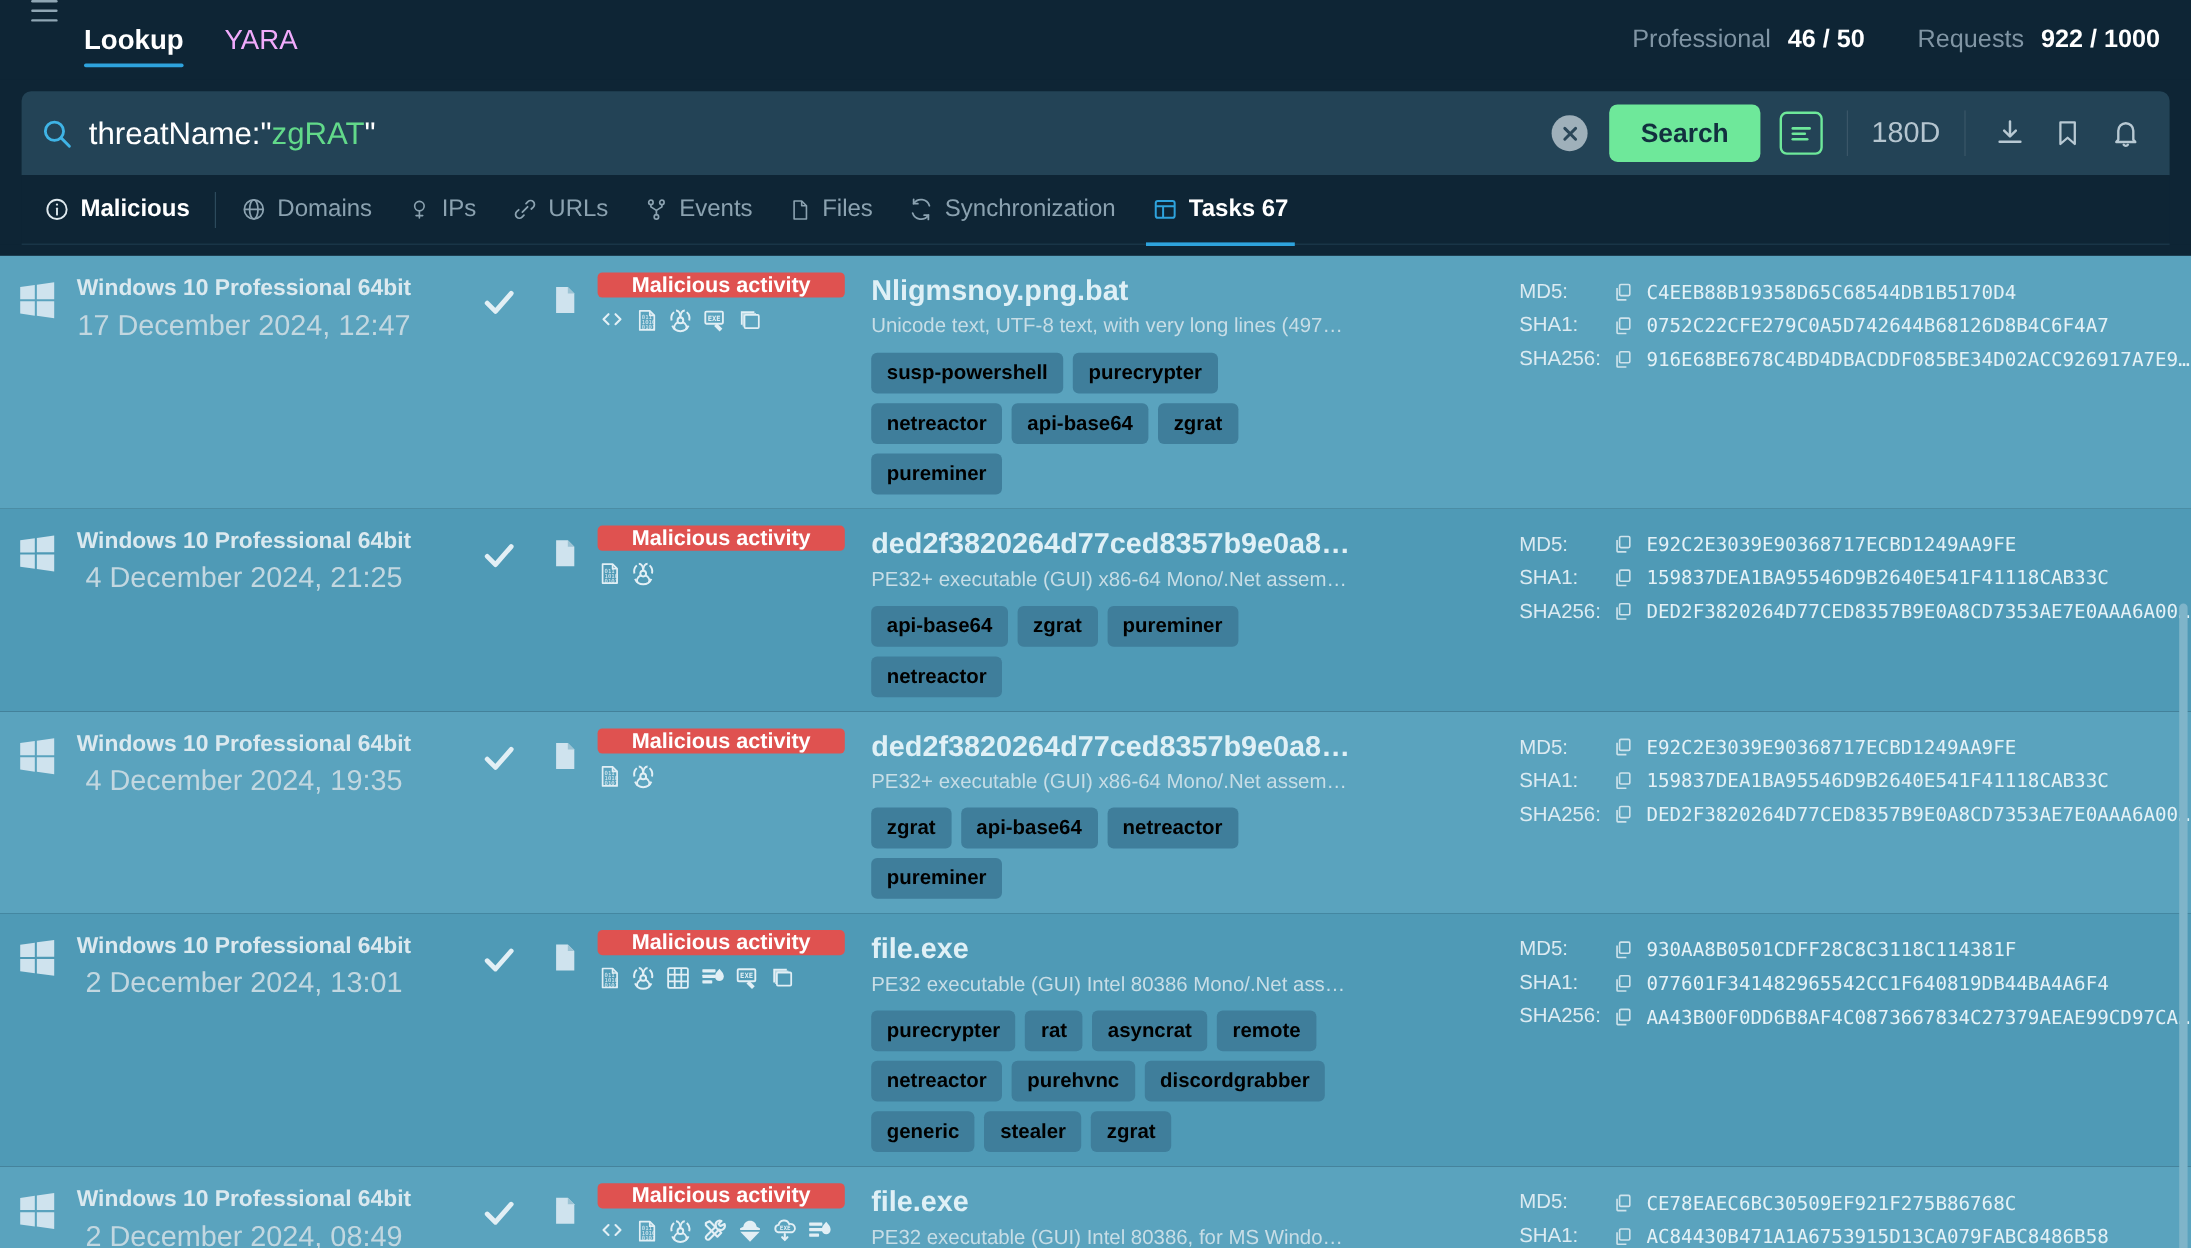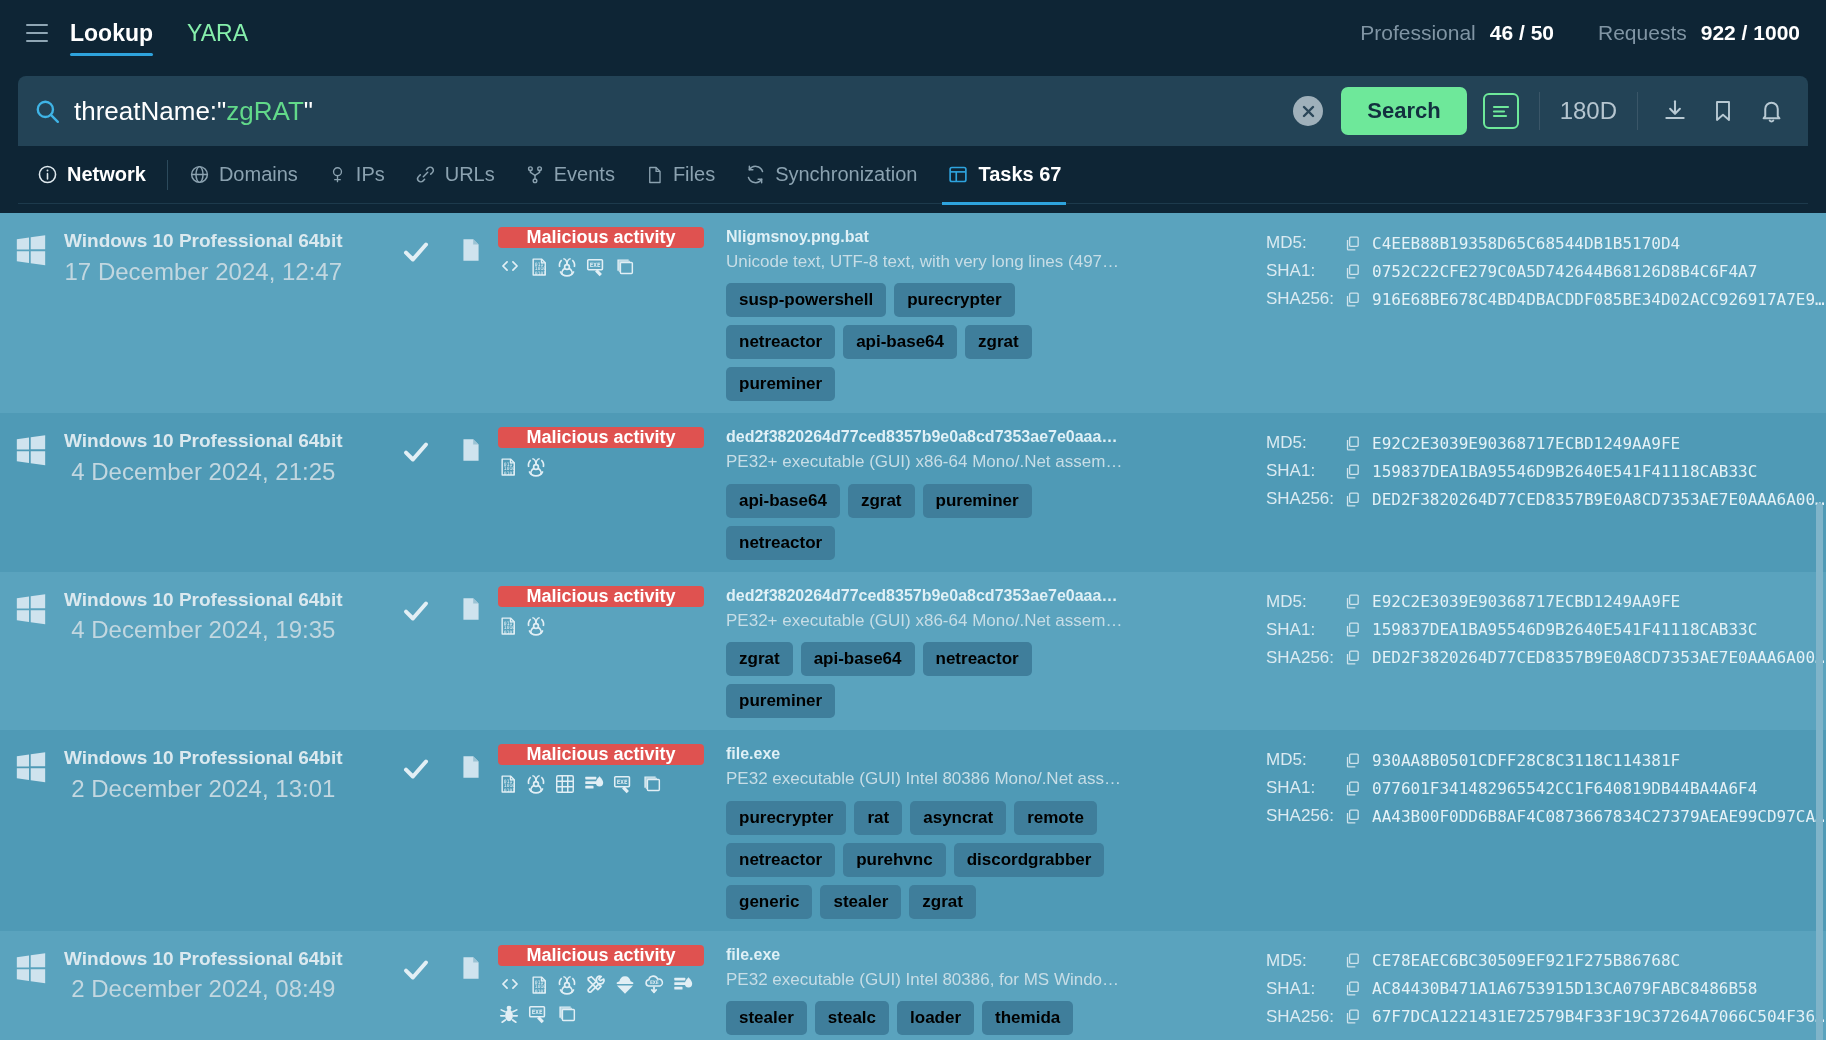--- a/index.html
+++ b/index.html
@@ -7,31 +7,31 @@
     width: 1826px; height: 1040px;
     background: #0e2535;
     font-family: "Liberation Sans", sans-serif;
     overflow: hidden;
   }
   body { position: relative; }
 
   
   .topbar {
     height: 66px; background:#0e2535;
-    display:flex; align-items:center; padding:0 26px;
+    display:flex; padding:0 26px;
     position:relative;
   }
   .hamburger { width:22px; height:18px; display:flex; flex-direction:column; justify-content:space-between; margin-right:22px; cursor:pointer;}
   .hamburger i { display:block; height:2px; background:#8fa6b4; border-radius:1px; }
   .hamburger i:nth-child(1){ width:22px;}
   .hamburger i:nth-child(2){ width:22px;}
   .hamburger i:nth-child(3){ width:22px;}
   .nav-tabs { display:flex; align-items:center; gap:34px; height:66px; }
   .nav-tab {
-    font-size:23px; color:#86efac; font-weight:400;
+    font-size:23px; color:#f0abfc; font-weight:400;
     height:66px; display:flex; align-items:center; cursor:pointer; position:relative;
   }
   .nav-tab.active { color:#ffffff; font-weight:700; }
   .nav-tab.active:after {
     content:""; position:absolute; left:0; right:0; bottom:10px;
     height:3px; background:#2ea3dd; border-radius:2px;
   }
   .topbar-right {
     margin-left:auto; display:flex; align-items:center; gap:44px;
     font-size:21px;
@@ -116,21 +116,21 @@
 
   .c-verdict { width:228px; flex:none; }
   .badge {
     background:#df5250; color:#fff; font-weight:700; font-size:18px;
     border-radius:4px; text-align:center; padding:0 0; width:206px;
   }
   .tagicons { display:flex; flex-wrap:wrap; gap:7px; margin-top:8px; width:218px; }
   .tagicons svg { flex:none; }
 
   .c-main { flex:1; min-width:0; padding-right:10px; }
-  .fname { font-size:16px; font-weight:700; color:#dff0f6; line-height:1.3; white-space:nowrap; overflow:hidden; text-overflow:ellipsis; max-width:400px;}
+  .fname { font-size:24px; font-weight:700; color:#dff0f6; line-height:1.3; white-space:nowrap; overflow:hidden; text-overflow:ellipsis; max-width:400px;}
   .fdesc { font-size:17px; color:#c7dde6; line-height:1.45; white-space:nowrap; overflow:hidden; text-overflow:ellipsis; max-width:400px; margin-top:2px;}
   .pills { display:flex; flex-wrap:wrap; gap:8px; margin-top:9px; max-width:400px;}
   .pill {
     background:#3f7e9b; color:#000000; font-weight:700; font-size:17px;
     border-radius:5px; padding:7px 13px; white-space:nowrap; cursor:pointer;
   }
 
   .c-hash { width:560px; flex:none; padding-top:2px; }
   .hrow { display:flex; align-items:center; gap:0; height:28px; }
   .hlabel { width:78px; flex:none; font-size:17px; color:#dbeaf1; }
@@ -217,21 +217,21 @@
   </div>
 </div>
 
 <div class="subtabs">
   <div class="subtab">
     <svg width="21" height="21" viewBox="0 0 24 24" fill="none" stroke="#dfe9ee" stroke-width="1.8">
         <circle cx="12" cy="12" r="9.2"></circle>
         <line x1="12" y1="11" x2="12" y2="17" stroke-linecap="round"></line>
         <circle cx="12" cy="7.4" r="1.1" fill="#dfe9ee" stroke="none"></circle>
       </svg>
-    <span style="color:#fff;font-weight:700">Network</span>
+    <span style="color:#fff;font-weight:700">Malicious</span>
   </div>
   <div class="subtab-div"></div>
   <div class="subtab">
     <svg width="21" height="21" viewBox="0 0 24 24" fill="none" stroke="#8ba2b0" stroke-width="1.7">
         <circle cx="12" cy="12" r="9"></circle>
         <ellipse cx="12" cy="12" rx="4" ry="9"></ellipse>
         <line x1="3" y1="12" x2="21" y2="12"></line>
       </svg>
     <span>Domains</span>
   </div>

